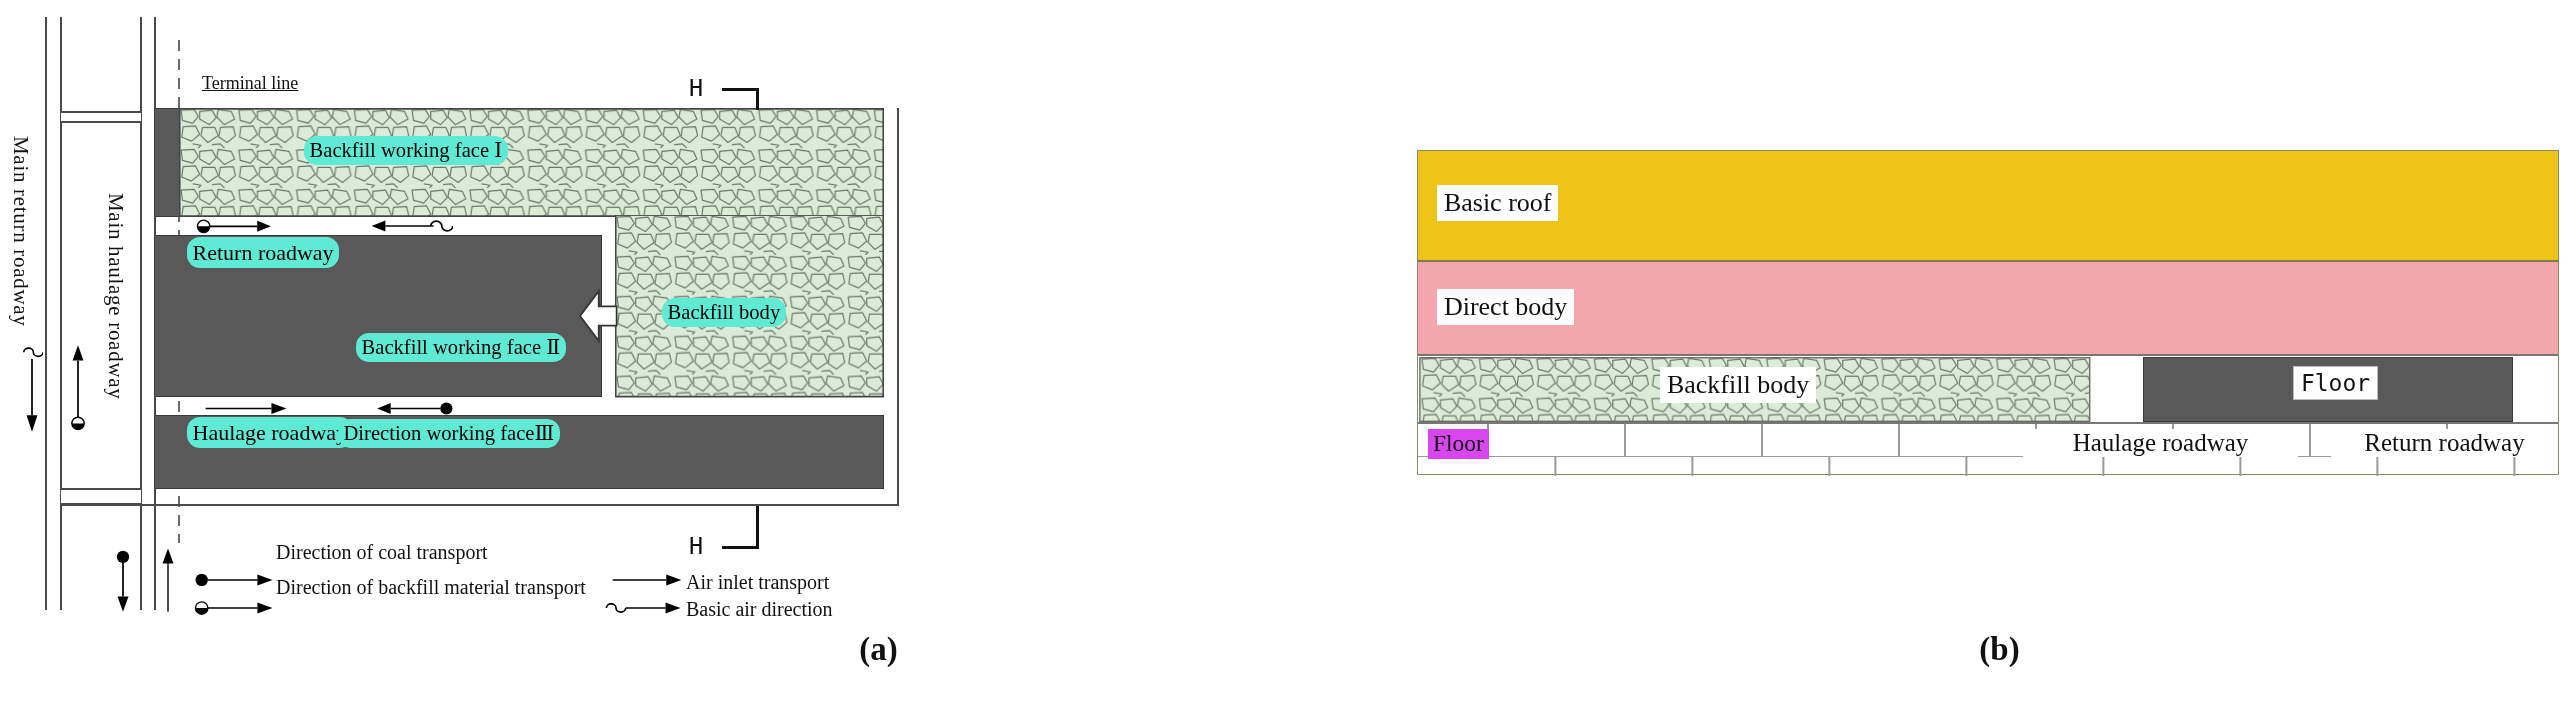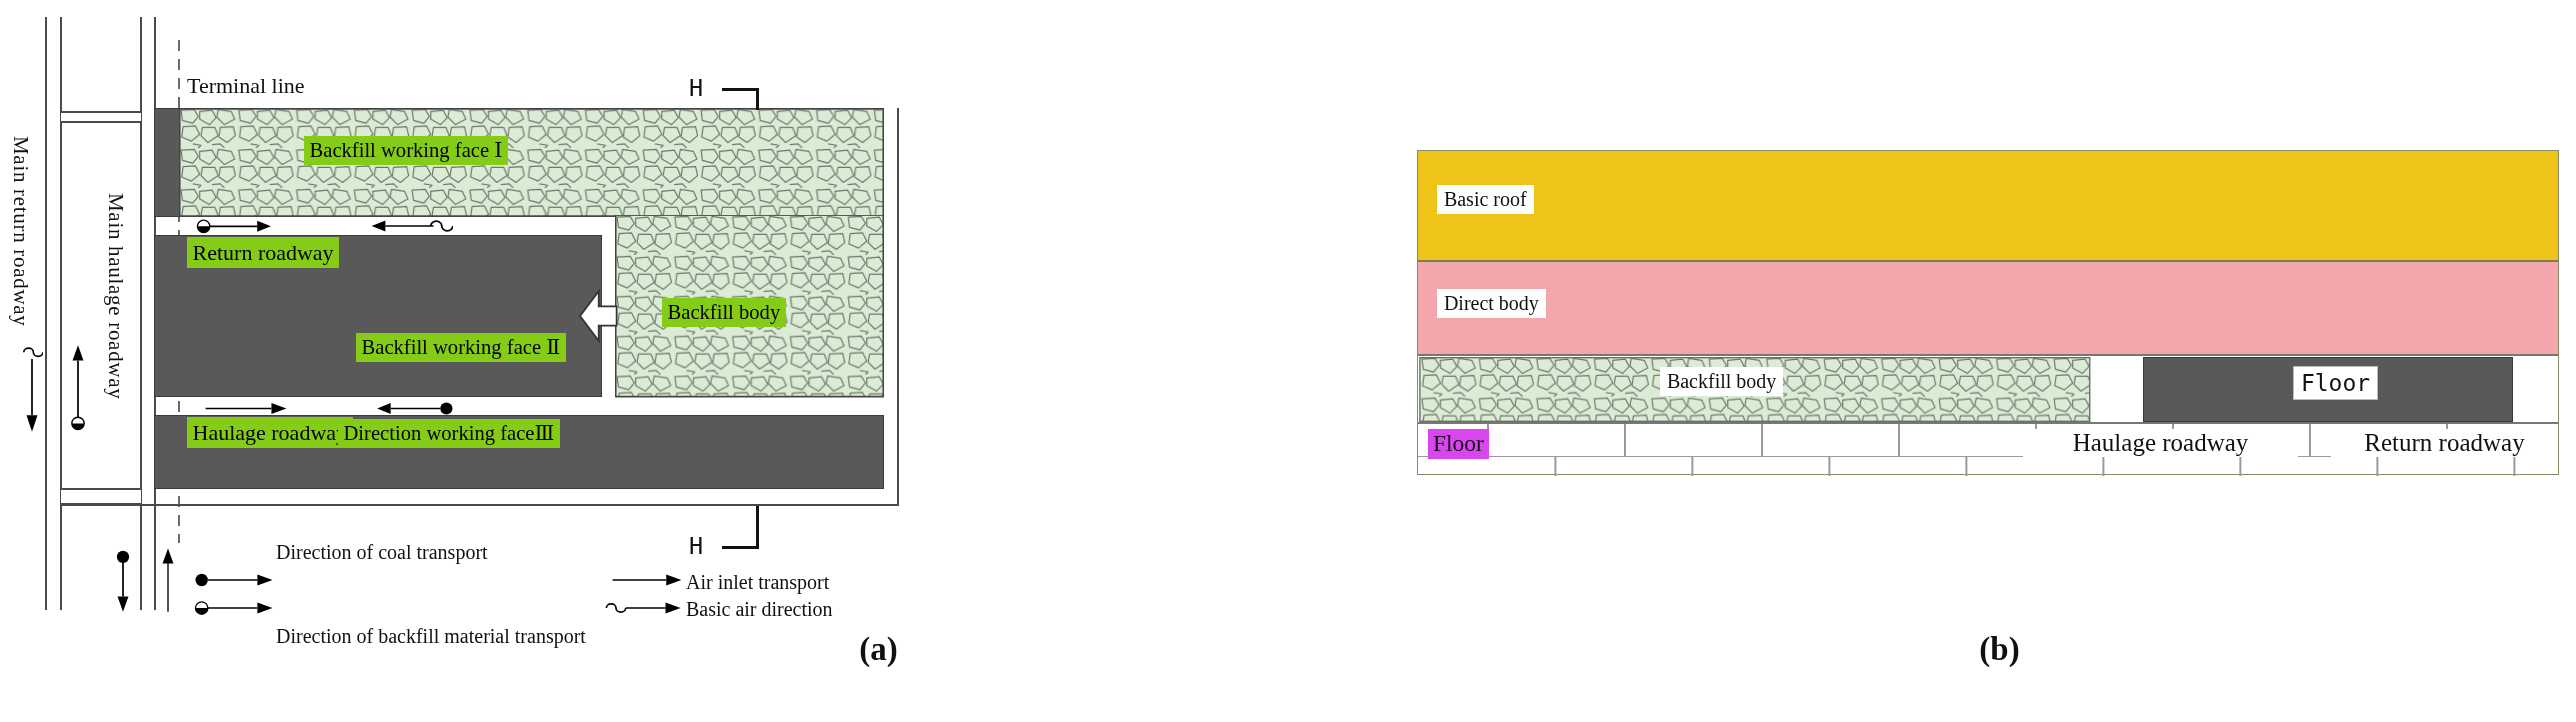--- a/index.html
+++ b/index.html
@@ -1,21 +1,21 @@
 <!DOCTYPE html>
 <html style="--c-coal: #595959; --c-yellow: #edc417; --c-pink: #f3a6ab; --c-green: #dcebd5; --c-green-line: #68796a;font-size:11px"><head>
 <meta charset="utf-8">
 <style>
   html,body{margin:0;padding:0;background:#fff;}
   body{width:2576px;height:723px;position:relative;overflow:hidden;
        font-family:"Liberation Serif","DejaVu Serif",serif;color:#111;}
   .abs{position:absolute;}
   
-  .whitebox{position:absolute;background:#84cc16;color:#000;font-size:20.6px;
-            line-height:1.15;padding:2.8px 5.5px;white-space:nowrap;}
+  .whitebox{position:absolute;background:#5eead4;color:#000;font-size:20.6px;
+            line-height:1.15;padding:2.8px 5.5px;white-space:nowrap;border-radius:13px;}
   .vlabel{position:absolute;writing-mode:vertical-rl;text-align:center;
           font-size:21px;white-space:nowrap;letter-spacing:0.7px;}
   .channel{position:absolute;background:#fff;border-left:2.1px solid #4a4a4a;
            border-right:2.1px solid #4a4a4a;box-sizing:border-box;}
   .crosscut{position:absolute;background:#fff;border-top:2.1px solid #4a4a4a;
             border-bottom:2.1px solid #4a4a4a;box-sizing:border-box;z-index:4;}
   .coalblock{position:absolute;background:var(--c-coal);border:1.4px solid #3b3b3b;
              box-sizing:border-box;}
   .hline{position:absolute;background:#4a4a4a;height:2.1px;}
   .vline{position:absolute;background:#4a4a4a;width:2.1px;}
@@ -26,21 +26,21 @@
            border:1.4px solid #8a8a66;box-sizing:border-box;background:#fff;}
   .stratum{position:absolute;left:0;width:100%;box-sizing:border-box;}
   #b-basic{top:0;height:111px;background:var(--c-yellow);border-bottom:2.1px solid #7d7d52;}
   #b-direct{top:111px;height:94px;background:var(--c-pink);border-bottom:2.1px solid #77776f;}
   #b-floor-r1{top:271px;height:34px;border-top:2.1px solid #777;
      background-image:repeating-linear-gradient(90deg,transparent 0 135px,#9a9a9a 135px 137px);
      background-position-x:-66px;}
   #b-floor-r2{top:305px;height:20px;border-top:1.4px solid #9a9a9a;
      background-image:repeating-linear-gradient(90deg,transparent 0 135px,#9a9a9a 135px 137px);
      background-position-x:1.4px;}
-  .b-label{position:absolute;background:#fff;font-size:20px;padding:2.8px 6.9px;white-space:nowrap;}
+  .b-label{position:absolute;background:#fff;font-size:26px;padding:2.8px 6.9px;white-space:nowrap;}
   .b-floor-text{position:absolute;background:#d946ef;font-size:23.4px;padding:1.4px 5.5px;white-space:nowrap;}
   .b-road-text{position:absolute;background:#fff;font-size:25px;text-align:center;white-space:nowrap;}
   #b-coal-label{font-family:"DejaVu Sans Mono","Liberation Mono",monospace;font-size:23px;
                 border:0.7px solid #bbb;}
   
   .caption{position:absolute;font-size:33px;font-weight:bold;text-align:center;width:179px;}
   .legend-text{position:absolute;font-size:20px;white-space:nowrap;}
   .hmark{position:absolute;font-size:23.4px;font-family:"DejaVu Sans Mono","Liberation Mono",monospace;}
   svg{display:block;}
 </style>
@@ -70,21 +70,21 @@
   <div class="vlabel" style="left:8.3px;top:110px;height:242px;">Main return roadway</div>
   <div class="channel" style="left:45px;top:17px;width:16.5px;height:593px;"></div>
 
   <div class="vlabel" style="left:103px;top:157px;height:278px;">Main haulage roadway</div>
   <div class="channel" style="left:140px;top:17px;width:16px;height:593px;"></div>
 
   <div class="crosscut" style="left:61px;top:111px;width:80px;height:12.4px;"></div>
   <div class="crosscut" style="left:61px;top:488px;width:80px;height:17px;"></div>
 
   <div class="dashline" style="left:178px;top:40px;height:503px;"></div>
-  <div class="abs" style="left:187px;top:73px;font-size:22px;white-space:nowrap;">Terminal line</div>
+  <div class="abs" style="left:202px;top:73px;font-size:18px;white-space:nowrap;text-decoration:underline;">Terminal line</div>
 
   <div class="coalblock" style="left:154px;top:108px;width:27px;height:109px;"></div>
 
   <svg class="abs" style="left:179px;top:108px;" width="705" height="109" viewBox="0 0 1025 158">
     <rect x="1" y="1" width="1023" height="156" fill="url(#rubble)" stroke="#444" stroke-width="2.5"></rect>
   </svg>
   <svg class="abs" style="left:615px;top:215px;" width="269" height="183" viewBox="0 0 391 266">
     <rect x="1" y="0" width="389" height="264" fill="url(#rubble)" stroke="#444" stroke-width="2.5"></rect>
   </svg>
 
@@ -162,21 +162,21 @@
     <polygon points="92,8 114,16 92,24" fill="#000"></polygon>
   </svg>
   <div class="legend-text" style="left:276px;top:541px;">Direction of coal transport</div>
 
   <svg class="abs" style="left:194px;top:597px;" width="80" height="22" viewBox="0 0 116 32">
     <circle cx="11" cy="16" r="9" fill="#fff" stroke="#000" stroke-width="2"></circle>
     <path d="M2 16 A9 9 0 0 0 20 16 Z" fill="#000"></path>
     <line x1="20" y1="16" x2="92" y2="16" stroke="#000" stroke-width="2.5"></line>
     <polygon points="92,8 114,16 92,24" fill="#000"></polygon>
   </svg>
-  <div class="legend-text" style="left:276px;top:625px;">Direction of backfill material transport</div>
+  <div class="legend-text" style="left:276px;top:576px;">Direction of backfill material transport</div>
 
   <svg class="abs" style="left:611px;top:569px;" width="72" height="22" viewBox="0 0 104 32">
     <line x1="2" y1="16" x2="80" y2="16" stroke="#000" stroke-width="2.5"></line>
     <polygon points="80,8 102,16 80,24" fill="#000"></polygon>
   </svg>
   <div class="legend-text" style="left:686px;top:571px;">Air inlet transport</div>
 
   <svg class="abs" style="left:605px;top:597px;" width="77" height="22" viewBox="0 0 112 32">
     <path d="M2 16 a7 6 0 1 1 14 0 a7 6 0 1 0 14 0" fill="none" stroke="#000" stroke-width="2.5"></path>
     <line x1="30" y1="16" x2="88" y2="16" stroke="#000" stroke-width="2.5"></line>

